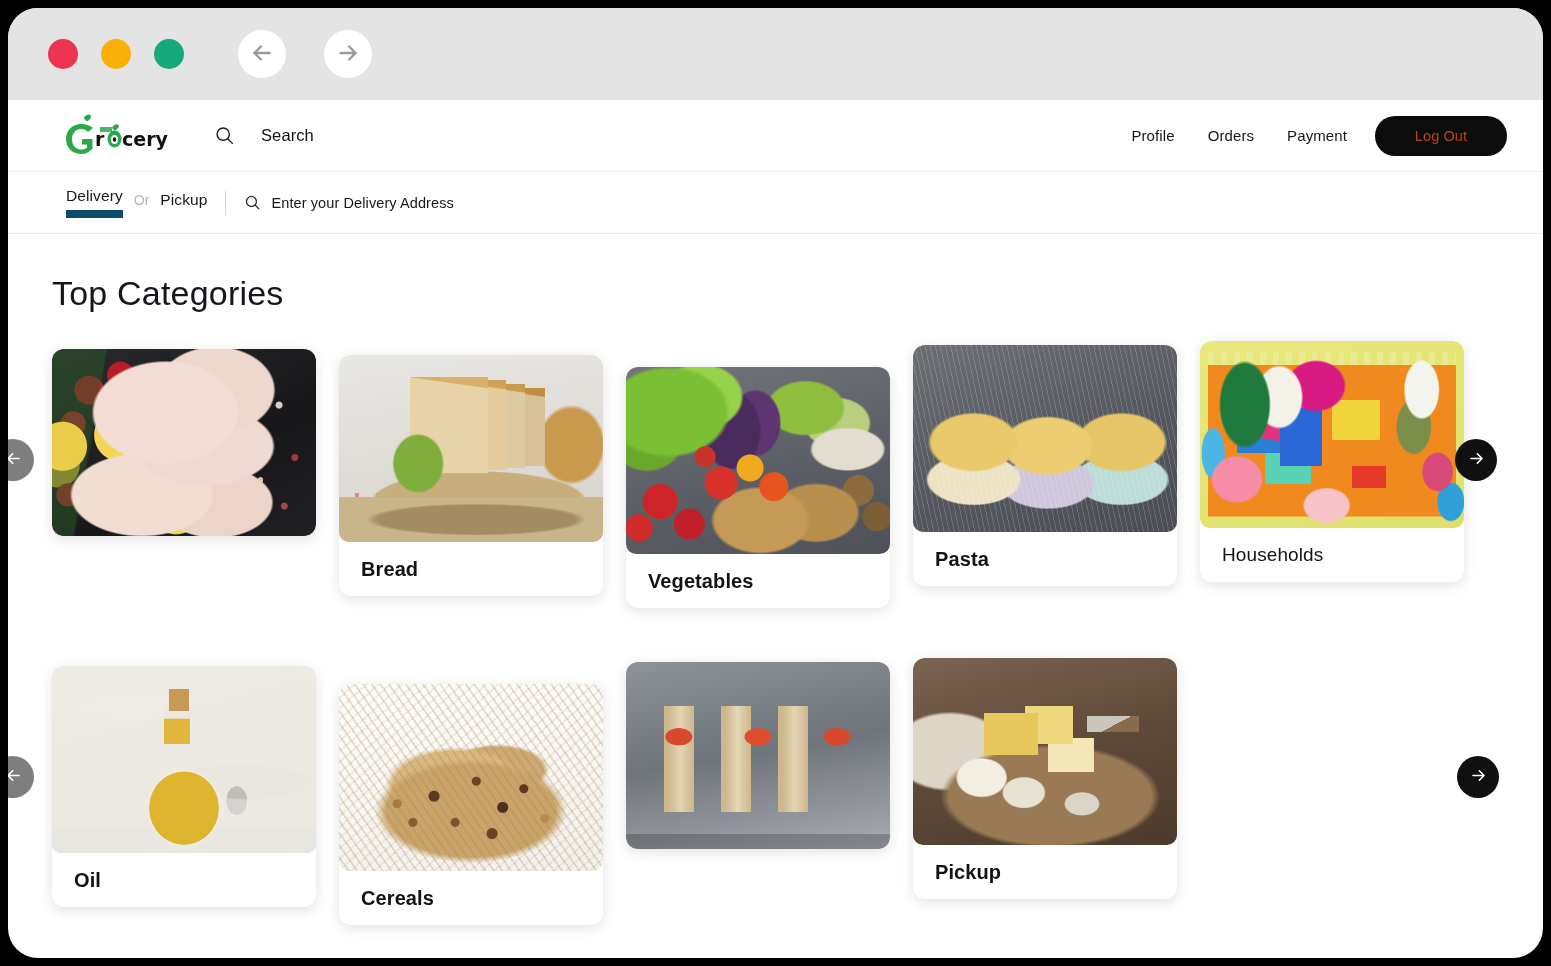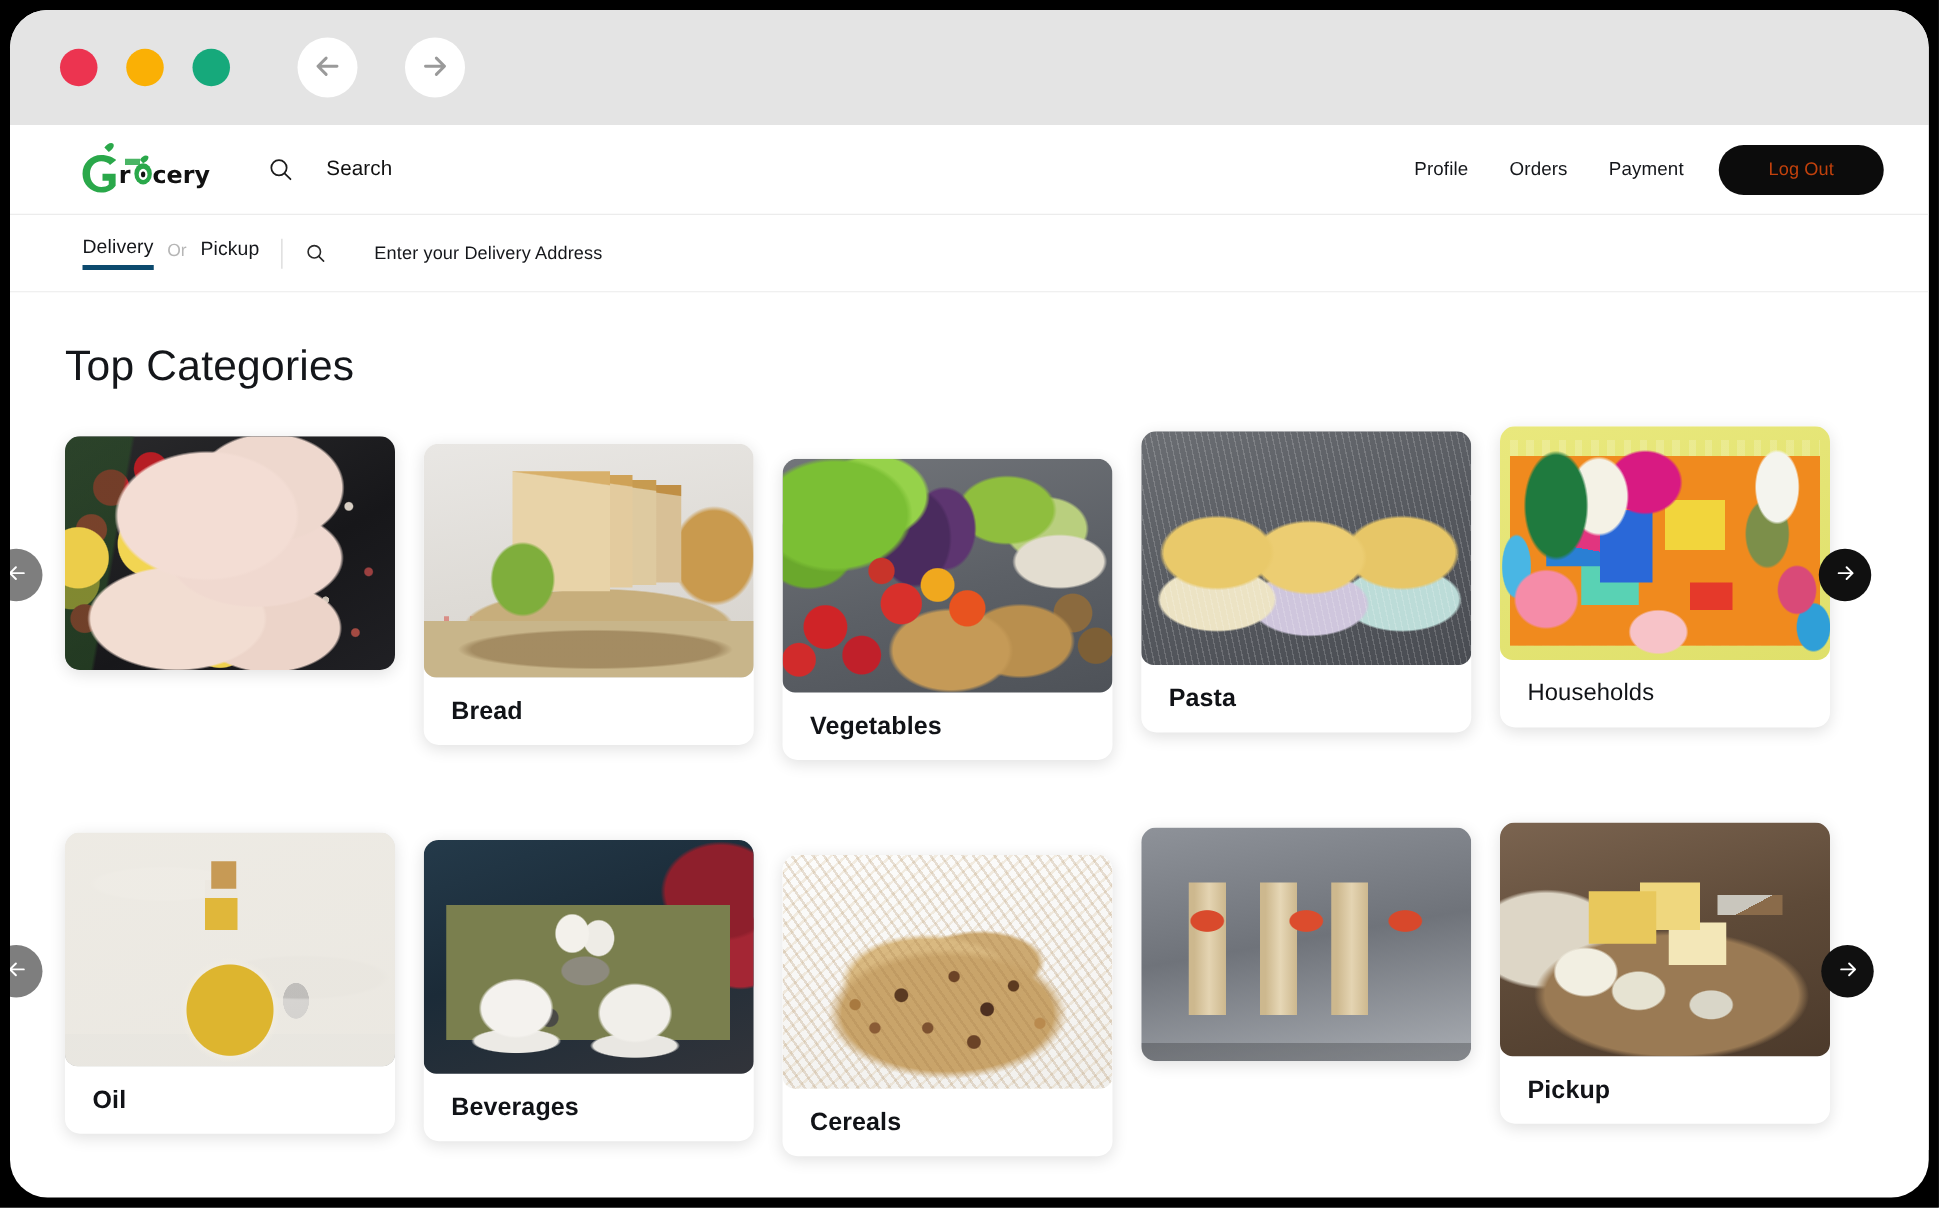--- a/index.html
+++ b/index.html
@@ -88,27 +88,27 @@
     background: #fff;
     border-bottom: 1px solid #ececec;
     display: flex; align-items: center;
     padding-left: 58px;
     gap: 0;
   }
   .dtab {
     font-size: 15.5px; color: #14161a; cursor: pointer;
     padding-bottom: 5px; letter-spacing: .1px;
   }
-  .dtab.active { border-bottom: 4px solid #0c4a6e; }
+  .dtab.active { border-bottom: 8px solid #0c4a6e; }
   .dor { font-size: 14px; color: #b6b6b6; margin: 0 11px; padding-bottom: 5px; }
   .dsep { width: 1px; height: 24px; background: #d8d8d8; margin: 0 18px; }
   .daddr { display: flex; align-items: center; gap: 10px; cursor: text; }
   .daddr .mag { width: 17px; height: 17px; }
   .daddr .mag svg { stroke: #2a2a2a; stroke-width: 1.8; }
-  .daddr .ph { font-size: 14.5px; color: #15171b; letter-spacing: .1px; margin-left: 28px; }
+  .daddr .ph { font-size: 14.5px; color: #15171b; letter-spacing: .1px; }
 
   
   .main { padding: 40px 0 0 0; background: #fff; position: relative; }
   .sec-title {
     font-size: 34px; color: #14161a; font-weight: 400;
     padding-left: 44px; letter-spacing: .2px;
   }
 
   .carousel { position: relative; margin-top: 28px; height: 262px; }
   .carousel.row2 { margin-top: 55px; }
@@ -533,24 +533,20 @@
               <path d="M19 12H5M11 6l-6 6 6 6"></path>
             </svg>
         </span>
       </button>
 
       <div class="track">
         <div class="card off-0">
           <div class="thumb img-oil"></div>
           <div class="cap">Oil</div>
         </div>
-        <div class="card off-1">
-          <div class="thumb img-bev"></div>
-          <div class="cap">Beverages</div>
-        </div>
         <div class="card off-2">
           <div class="thumb img-cereal"></div>
           <div class="cap">Cereals</div>
         </div>
         <div class="card off-3">
           <div class="thumb img-canned"></div>
         </div>
         <div class="card off-4">
           <div class="thumb img-cheese"></div>
           <div class="cap">Pickup</div>

